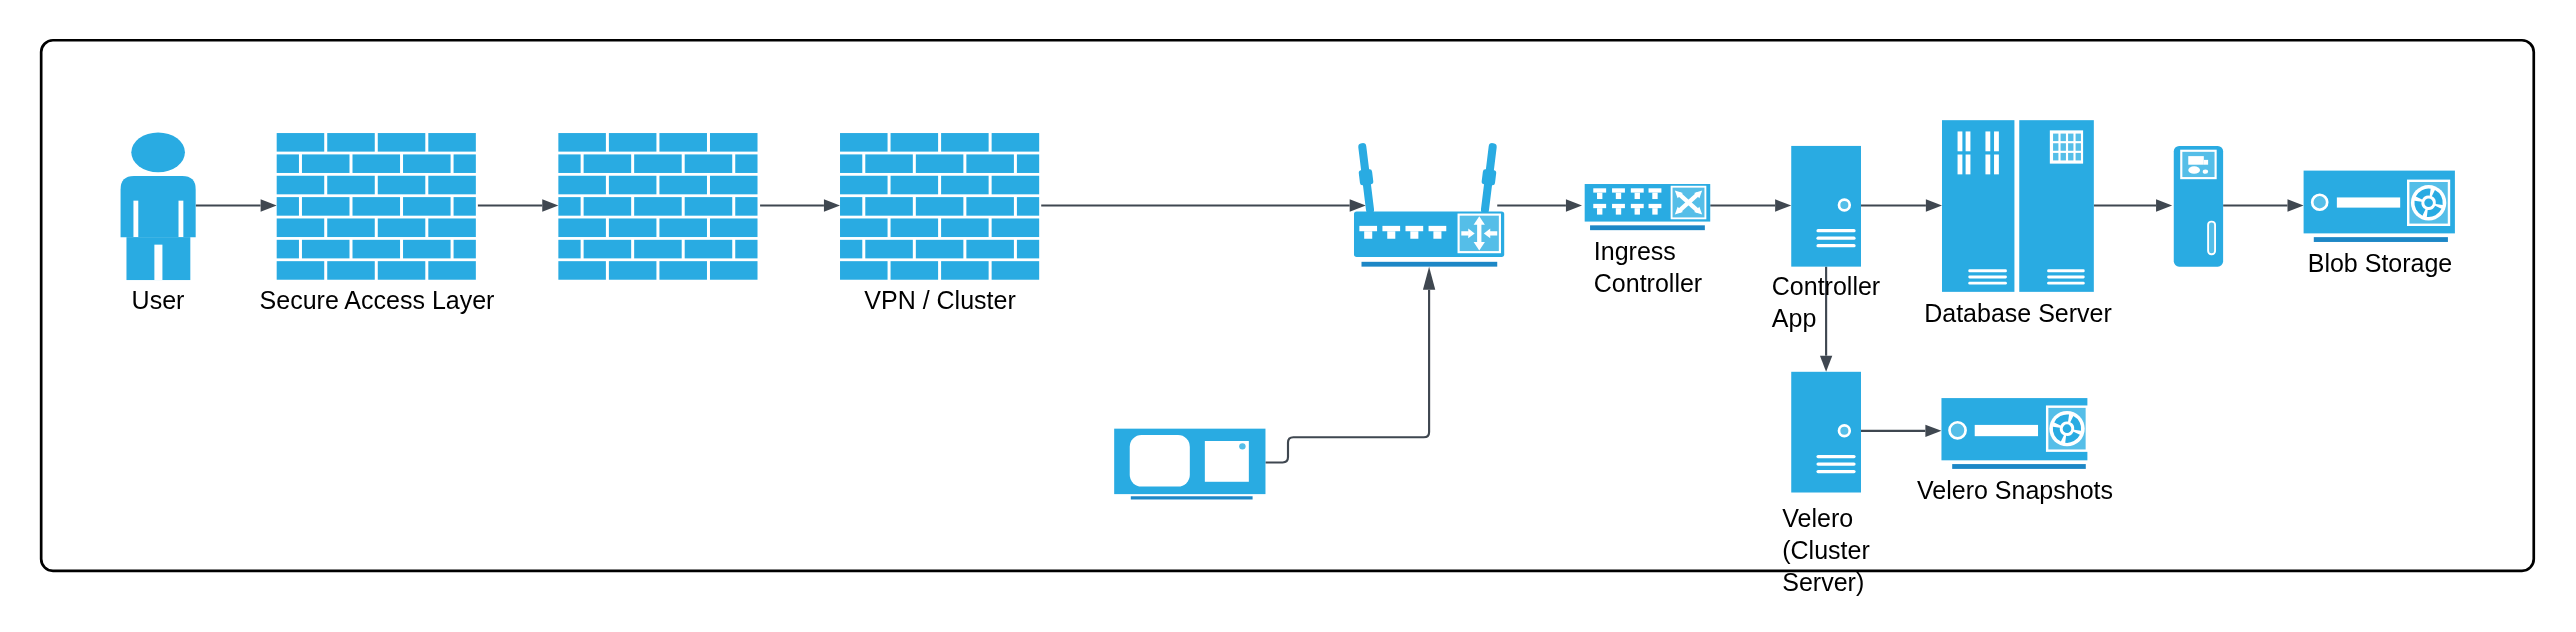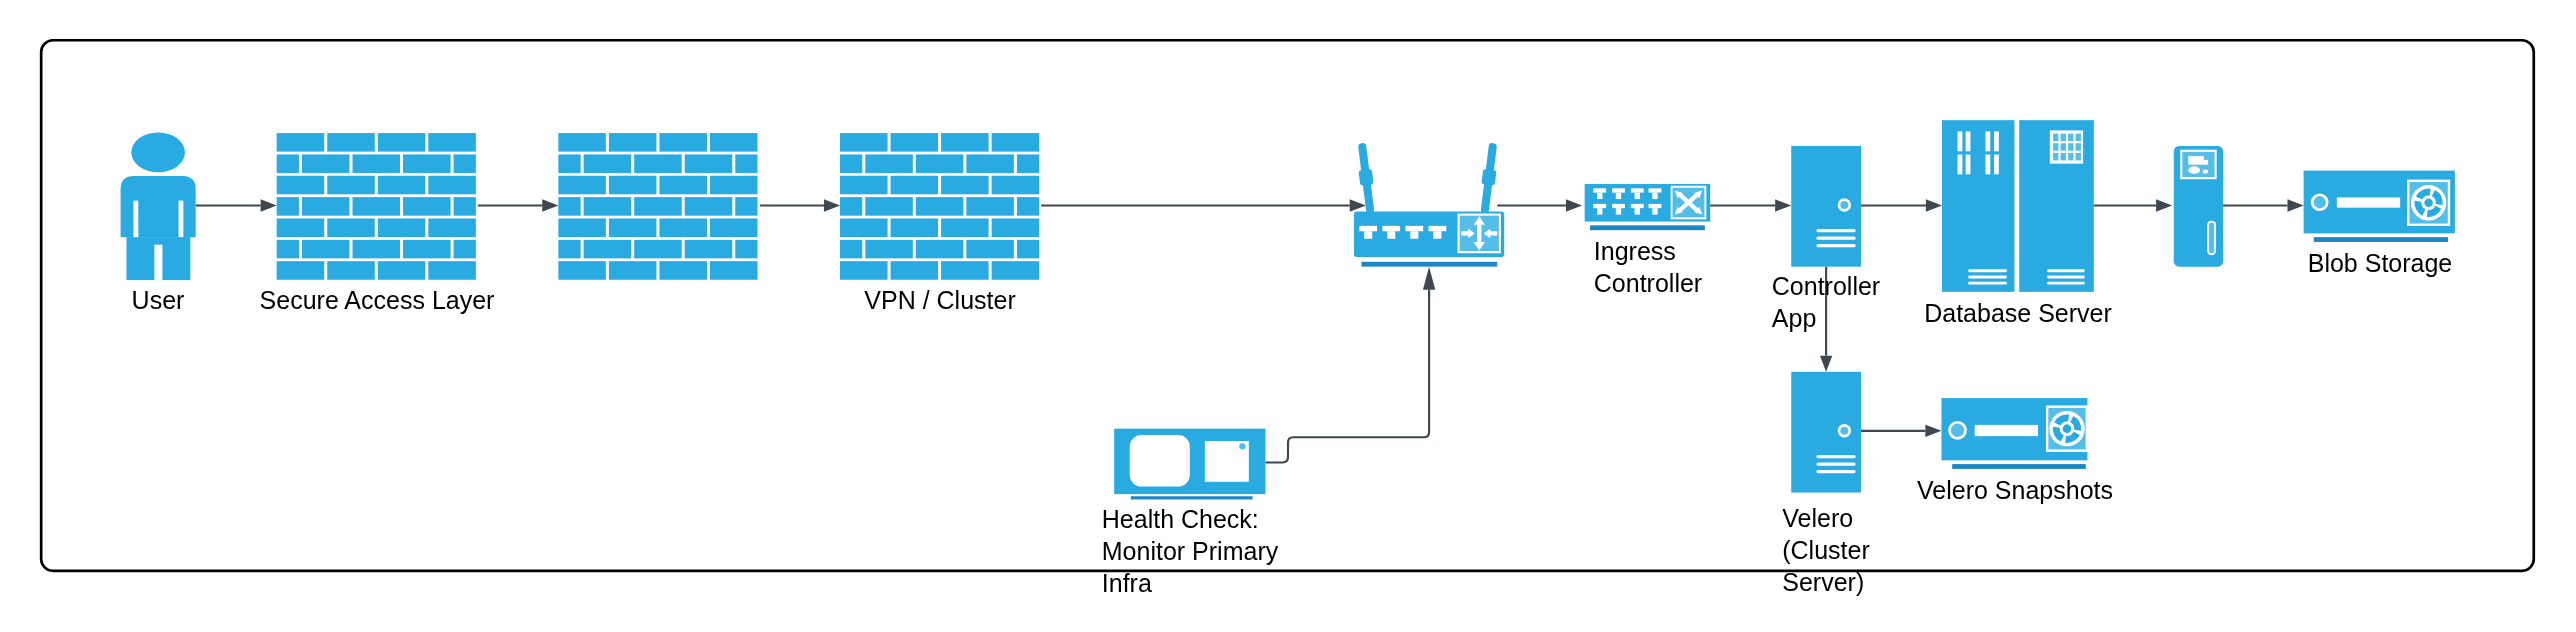--- a/index.html
+++ b/index.html
@@ -353,25 +353,20 @@
     <div class="node-label" style="left:1826px;top:270px">
       <div>Controller</div>
       <div>App</div>
     </div>
     <div class="node-label" style="left:2018px;top:297px">
       <div>Database Server</div>
     </div>
     <div class="node-label" style="left:2380px;top:247px">
       <div>Blob Storage</div>
     </div>
-    <div class="node-label" style="left:1190px;top:503px">
-      <div>Health Check:</div>
-      <div>Monitor Primary</div>
-      <div>Infra</div>
-    </div>
     <div class="node-label" style="left:1826px;top:502px">
       <div>Velero</div>
       <div>(Cluster</div>
       <div>Server)</div>
     </div>
     <div class="node-label" style="left:2015px;top:474px">
       <div>Velero Snapshots</div>
     </div>
   </div>
 

